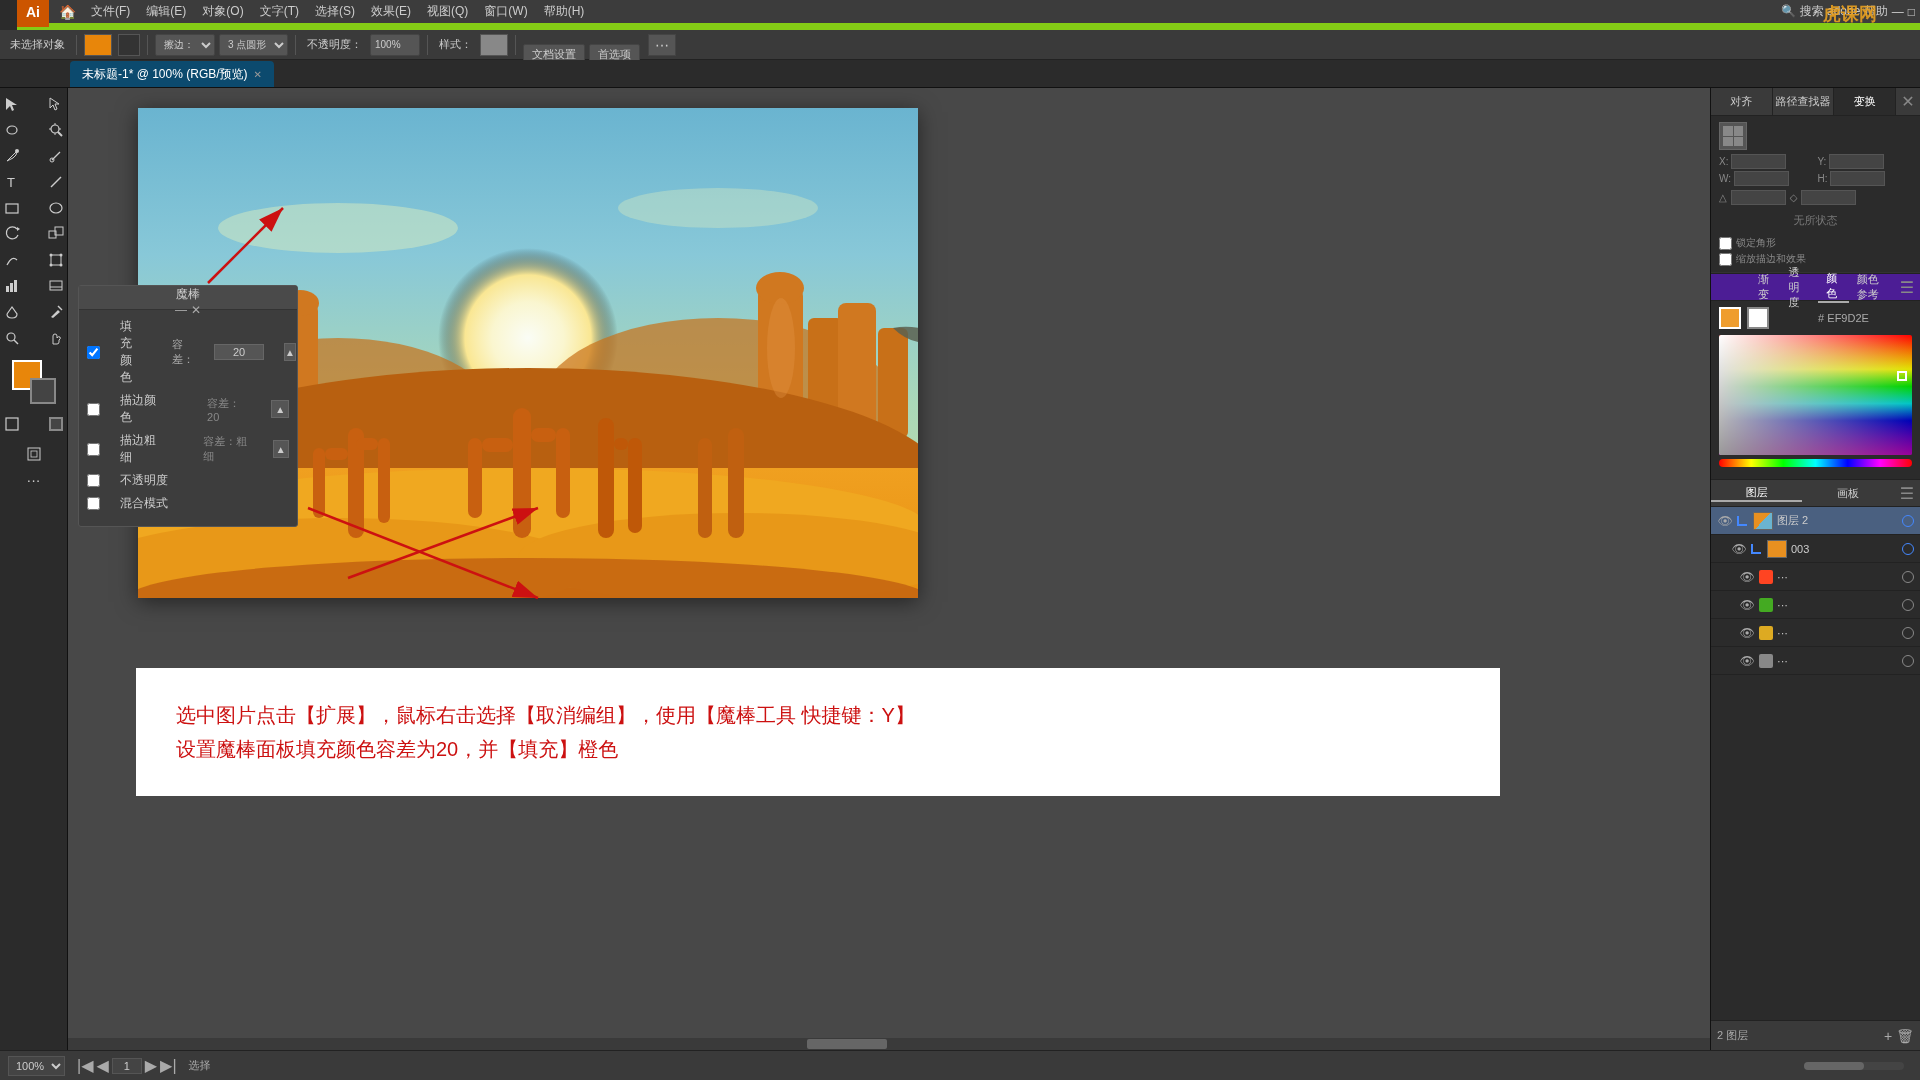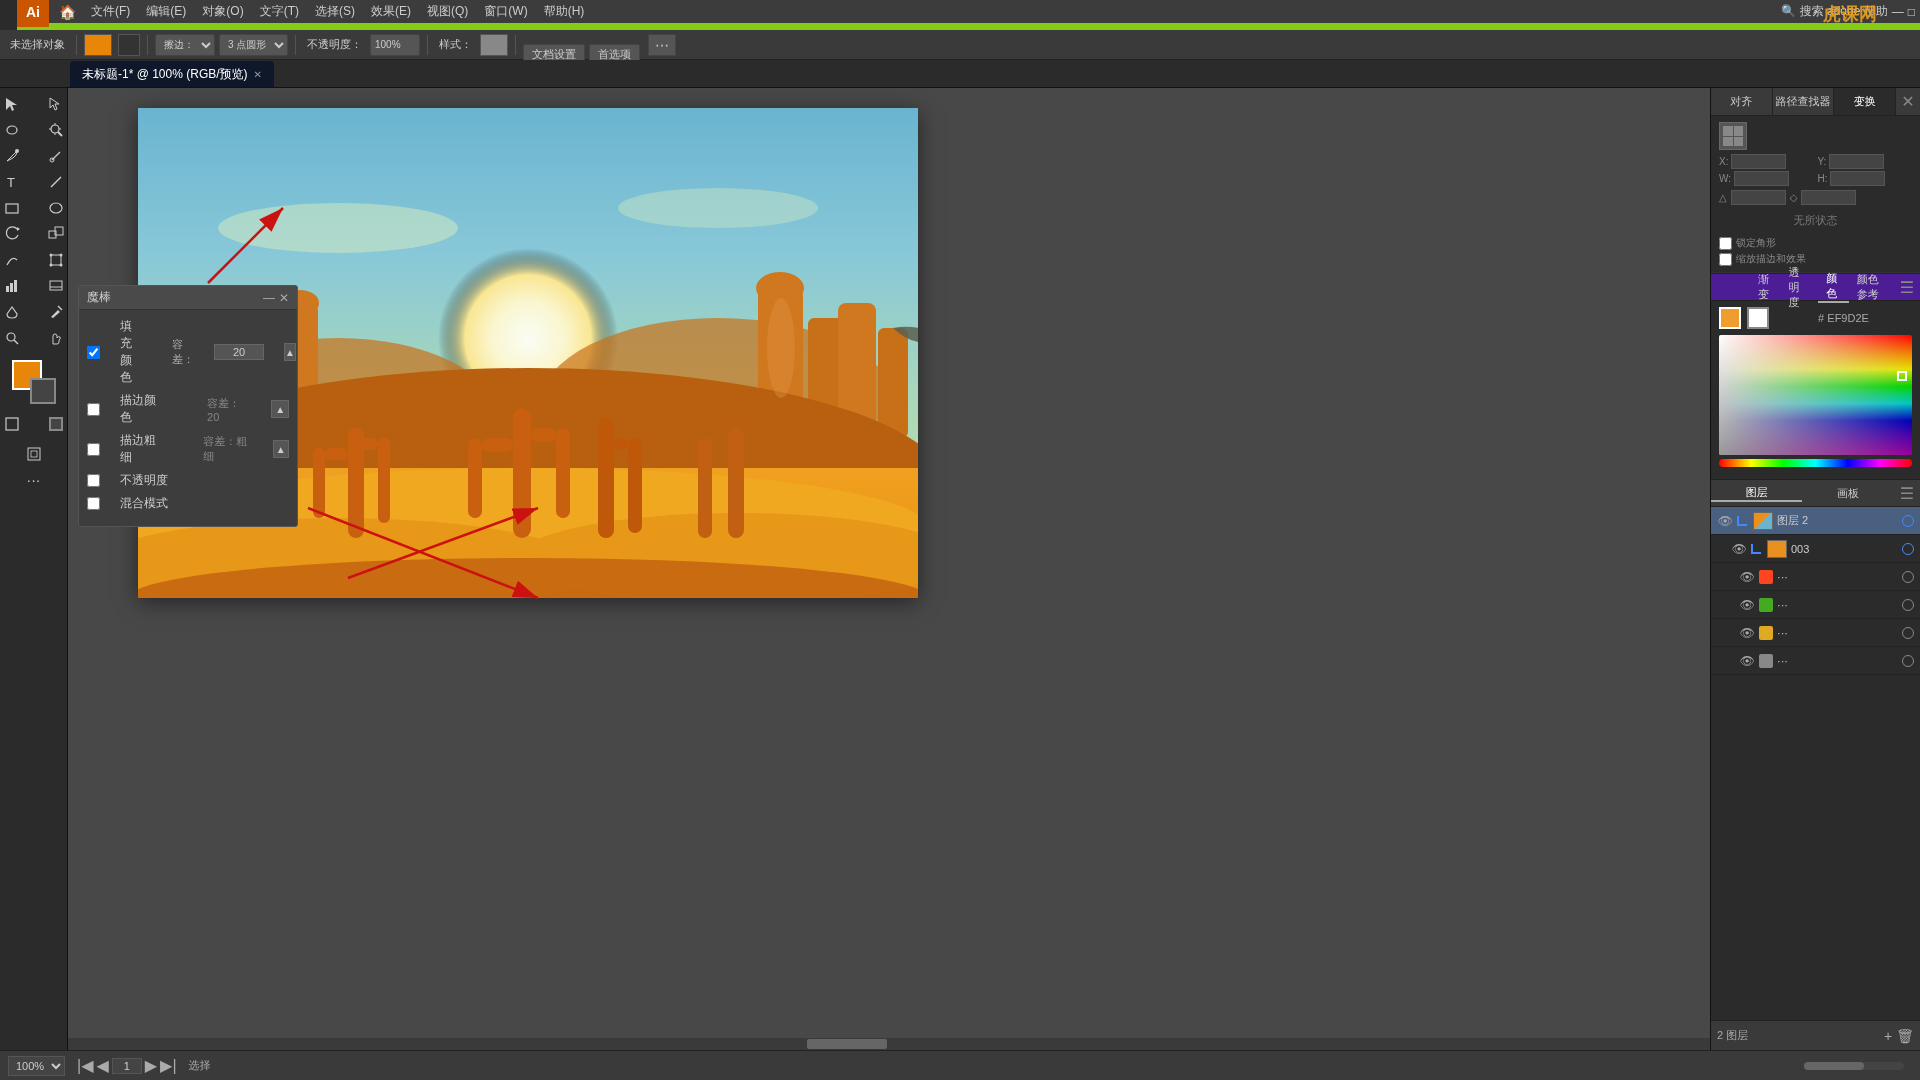--- a/index.html
+++ b/index.html
@@ -26,21 +26,21 @@
     .toolbar-select { background: #555; border: 1px solid #444; color: #ccc; font-size: 10px; padding: 2px 4px; border-radius: 2px; height: 22px; }
     .toolbar-divider { width: 1px; height: 20px; background: #555; margin: 0 3px; }
     .toolbar-btn { background: #555; border: 1px solid #444; color: #ccc; font-size: 11px; padding: 2px 8px; border-radius: 2px; height: 22px; cursor: pointer; margin-top: 20px; }
 
     
     #tab-bar {
       width: 100%; height: 28px; background: #2b2b2b; display: flex; align-items: flex-end;
       position: absolute; top: 60px; left: 0; z-index: 100; border-bottom: 1px solid #111;
     }
     .tab { background: #4a4a4a; color: #ccc; font-size: 12px; padding: 4px 12px; border-top-left-radius: 4px; border-top-right-radius: 4px; display: flex; align-items: center; gap: 6px; cursor: pointer; height: 26px; margin-left: 70px; }
-    .tab.active { background: #0f172a; color: #fff; margin-top: 47px; }
+    .tab.active { background: #0c4a6e; color: #fff; margin-top: 47px; }
     .tab-close { font-size: 10px; color: #999; cursor: pointer; }
 
     
     #left-panel {
       width: 68px; background: #2b2b2b; position: absolute; top: 88px; left: 0; bottom: 30px;
       border-right: 1px solid #111; display: flex; flex-direction: column; align-items: center; padding-top: 4px; gap: 2px;
     }
     .tool-icon { width: 42px; height: 24px; display: flex; align-items: center; justify-content: center; cursor: pointer; border-radius: 3px; }
     .tool-icon svg { width: 16px; height: 16px; fill: #ccc; }
     .tool-row { display: flex; gap: 2px; }
@@ -69,21 +69,21 @@
       position: absolute; top: 580px; left: 68px; right: 210px; background: #fff;
       display: flex; align-items: flex-start; padding: 30px 40px;
     }
     .instruction-text { font-size: 20px; color: #cc1111; line-height: 1.7; }
 
     
     #magic-panel {
       position: absolute; top: 285px; left: 78px; width: 220px; background: #3d3d3d;
       border: 1px solid #555; border-radius: 3px; z-index: 50;
     }
-    #magic-panel-title { height: 24px; background: #4a4a4a; display: flex; align-items: center; padding: 0 8px; font-size: 12px; color: #ccc; border-bottom: 1px solid #333; justify-content: space-between; }
+    #magic-panel-title { height: 24px; background: #4a4a4a; display: flex; align-items: center; padding: 0 8px; font-size: 12px; color: #ccc; border-bottom: 1px solid #333; justify-content: space-between; flex-direction: column; }
     #magic-panel-body { padding: 8px; }
     .panel-row { display: flex; align-items: center; gap: 20px; margin-bottom: 6px; font-size: 12px; color: #ccc; }
     .panel-row input[type=checkbox] { width: 13px; height: 13px; }
     .panel-row .tolerance-val { background: #555; border: 1px solid #666; color: #ccc; font-size: 11px; width: 50px; padding: 1px 3px; text-align: center; }
     .panel-row .arrow-btn { background: #555; border: 1px solid #666; color: #ccc; font-size: 10px; width: 18px; height: 18px; display: flex; align-items: center; justify-content: center; cursor: pointer; }
     .panel-label-gray { color: #888; font-size: 11px; }
 
     
     #right-panel {
       position: absolute; top: 88px; right: 0; width: 210px; bottom: 30px;
@@ -498,20 +498,26 @@
       <marker id="arrowhead" markerWidth="10" markerHeight="7" refX="10" refY="3.5" orient="auto">
         <polygon points="0 0, 10 3.5, 0 7" fill="#cc1111"></polygon>
       </marker>
     </defs>
 
     <line x1="150" y1="330" x2="210" y2="420" stroke="#cc1111" stroke-width="2.5" marker-end="url(#arrowhead)"></line>
 
     <line x1="240" y1="420" x2="470" y2="510" stroke="#cc1111" stroke-width="2.5" marker-end="url(#arrowhead)"></line>
   </svg>
 
+  <div id="bottom-area">
+    <div>
+      <div class="instruction-text">选中图片点击【扩展】，鼠标右击选择【取消编组】，使用【魔棒工具 快捷键：Y】</div>
+      <div class="instruction-text">设置魔棒面板填充颜色容差为20，并【填充】橙色</div>
+    </div>
+  </div>
 </div>
 
 <div id="right-panel">
 
   <div id="right-panel-tabs">
     <div class="r-tab">对齐</div>
     <div class="r-tab">路径查找器</div>
     <div class="r-tab active">变换</div>
     <div style="width:24px;display:flex;align-items:center;justify-content:center;color:#888;cursor:pointer;">✕</div>
   </div>

